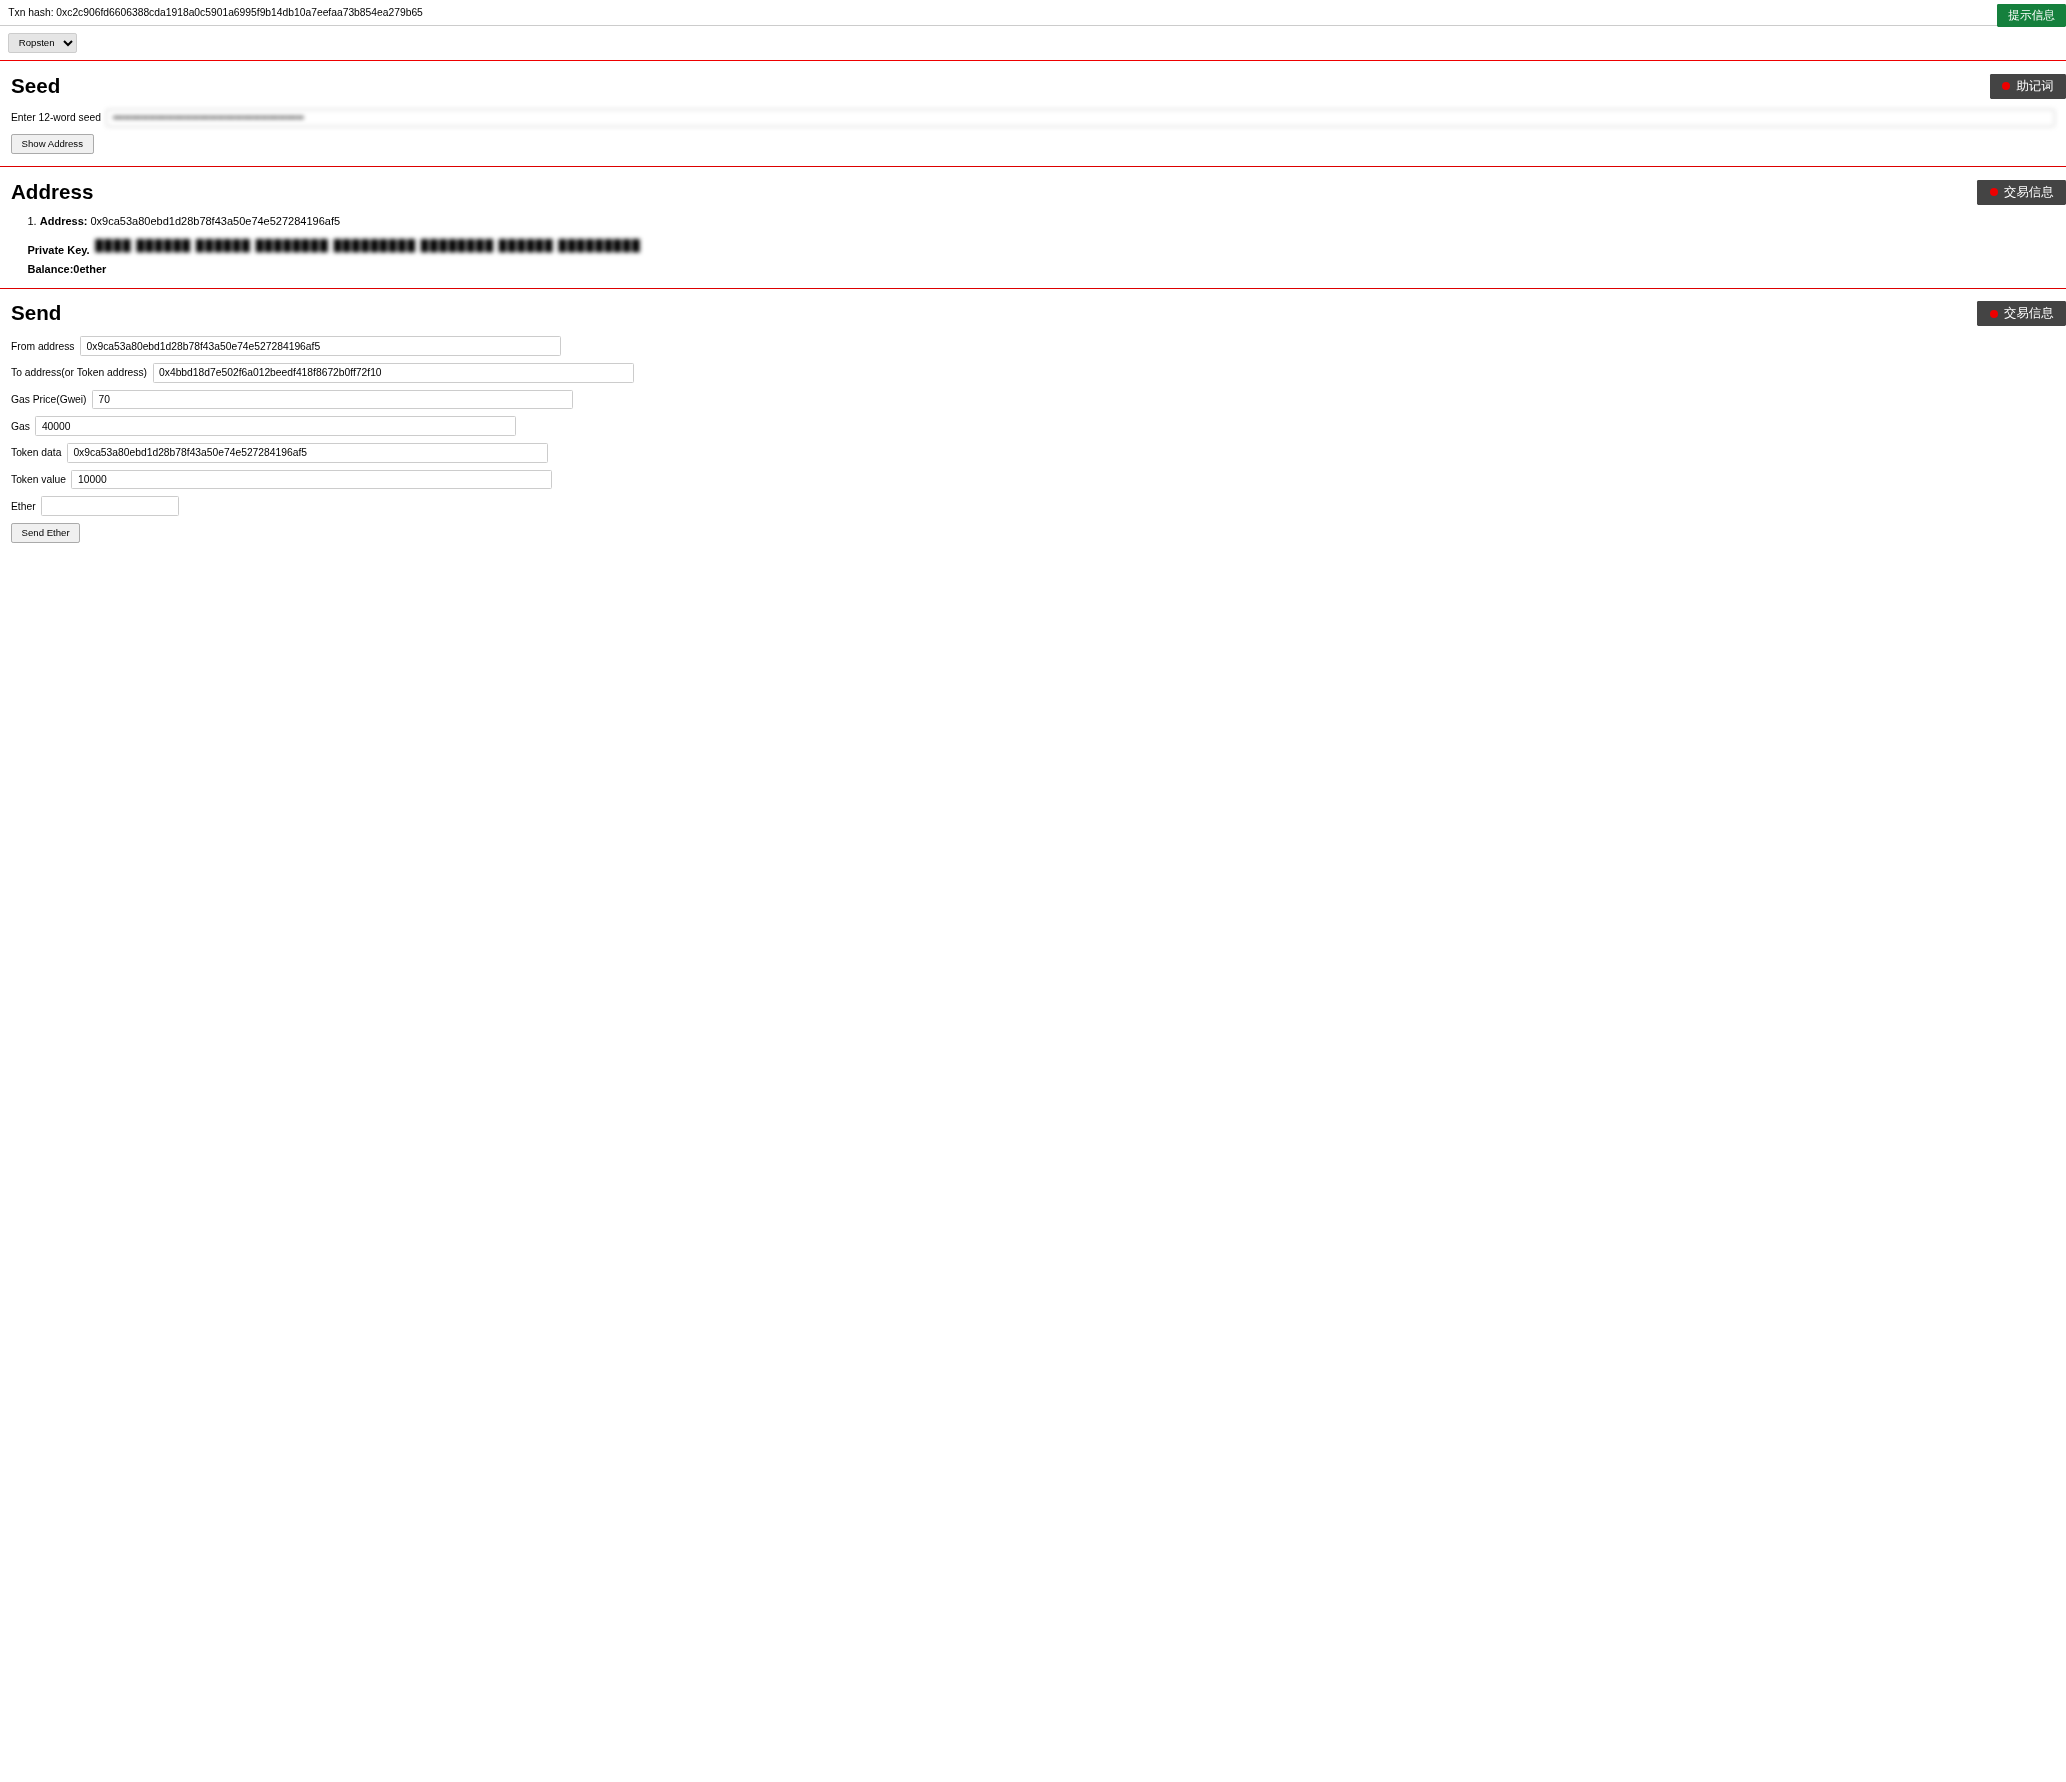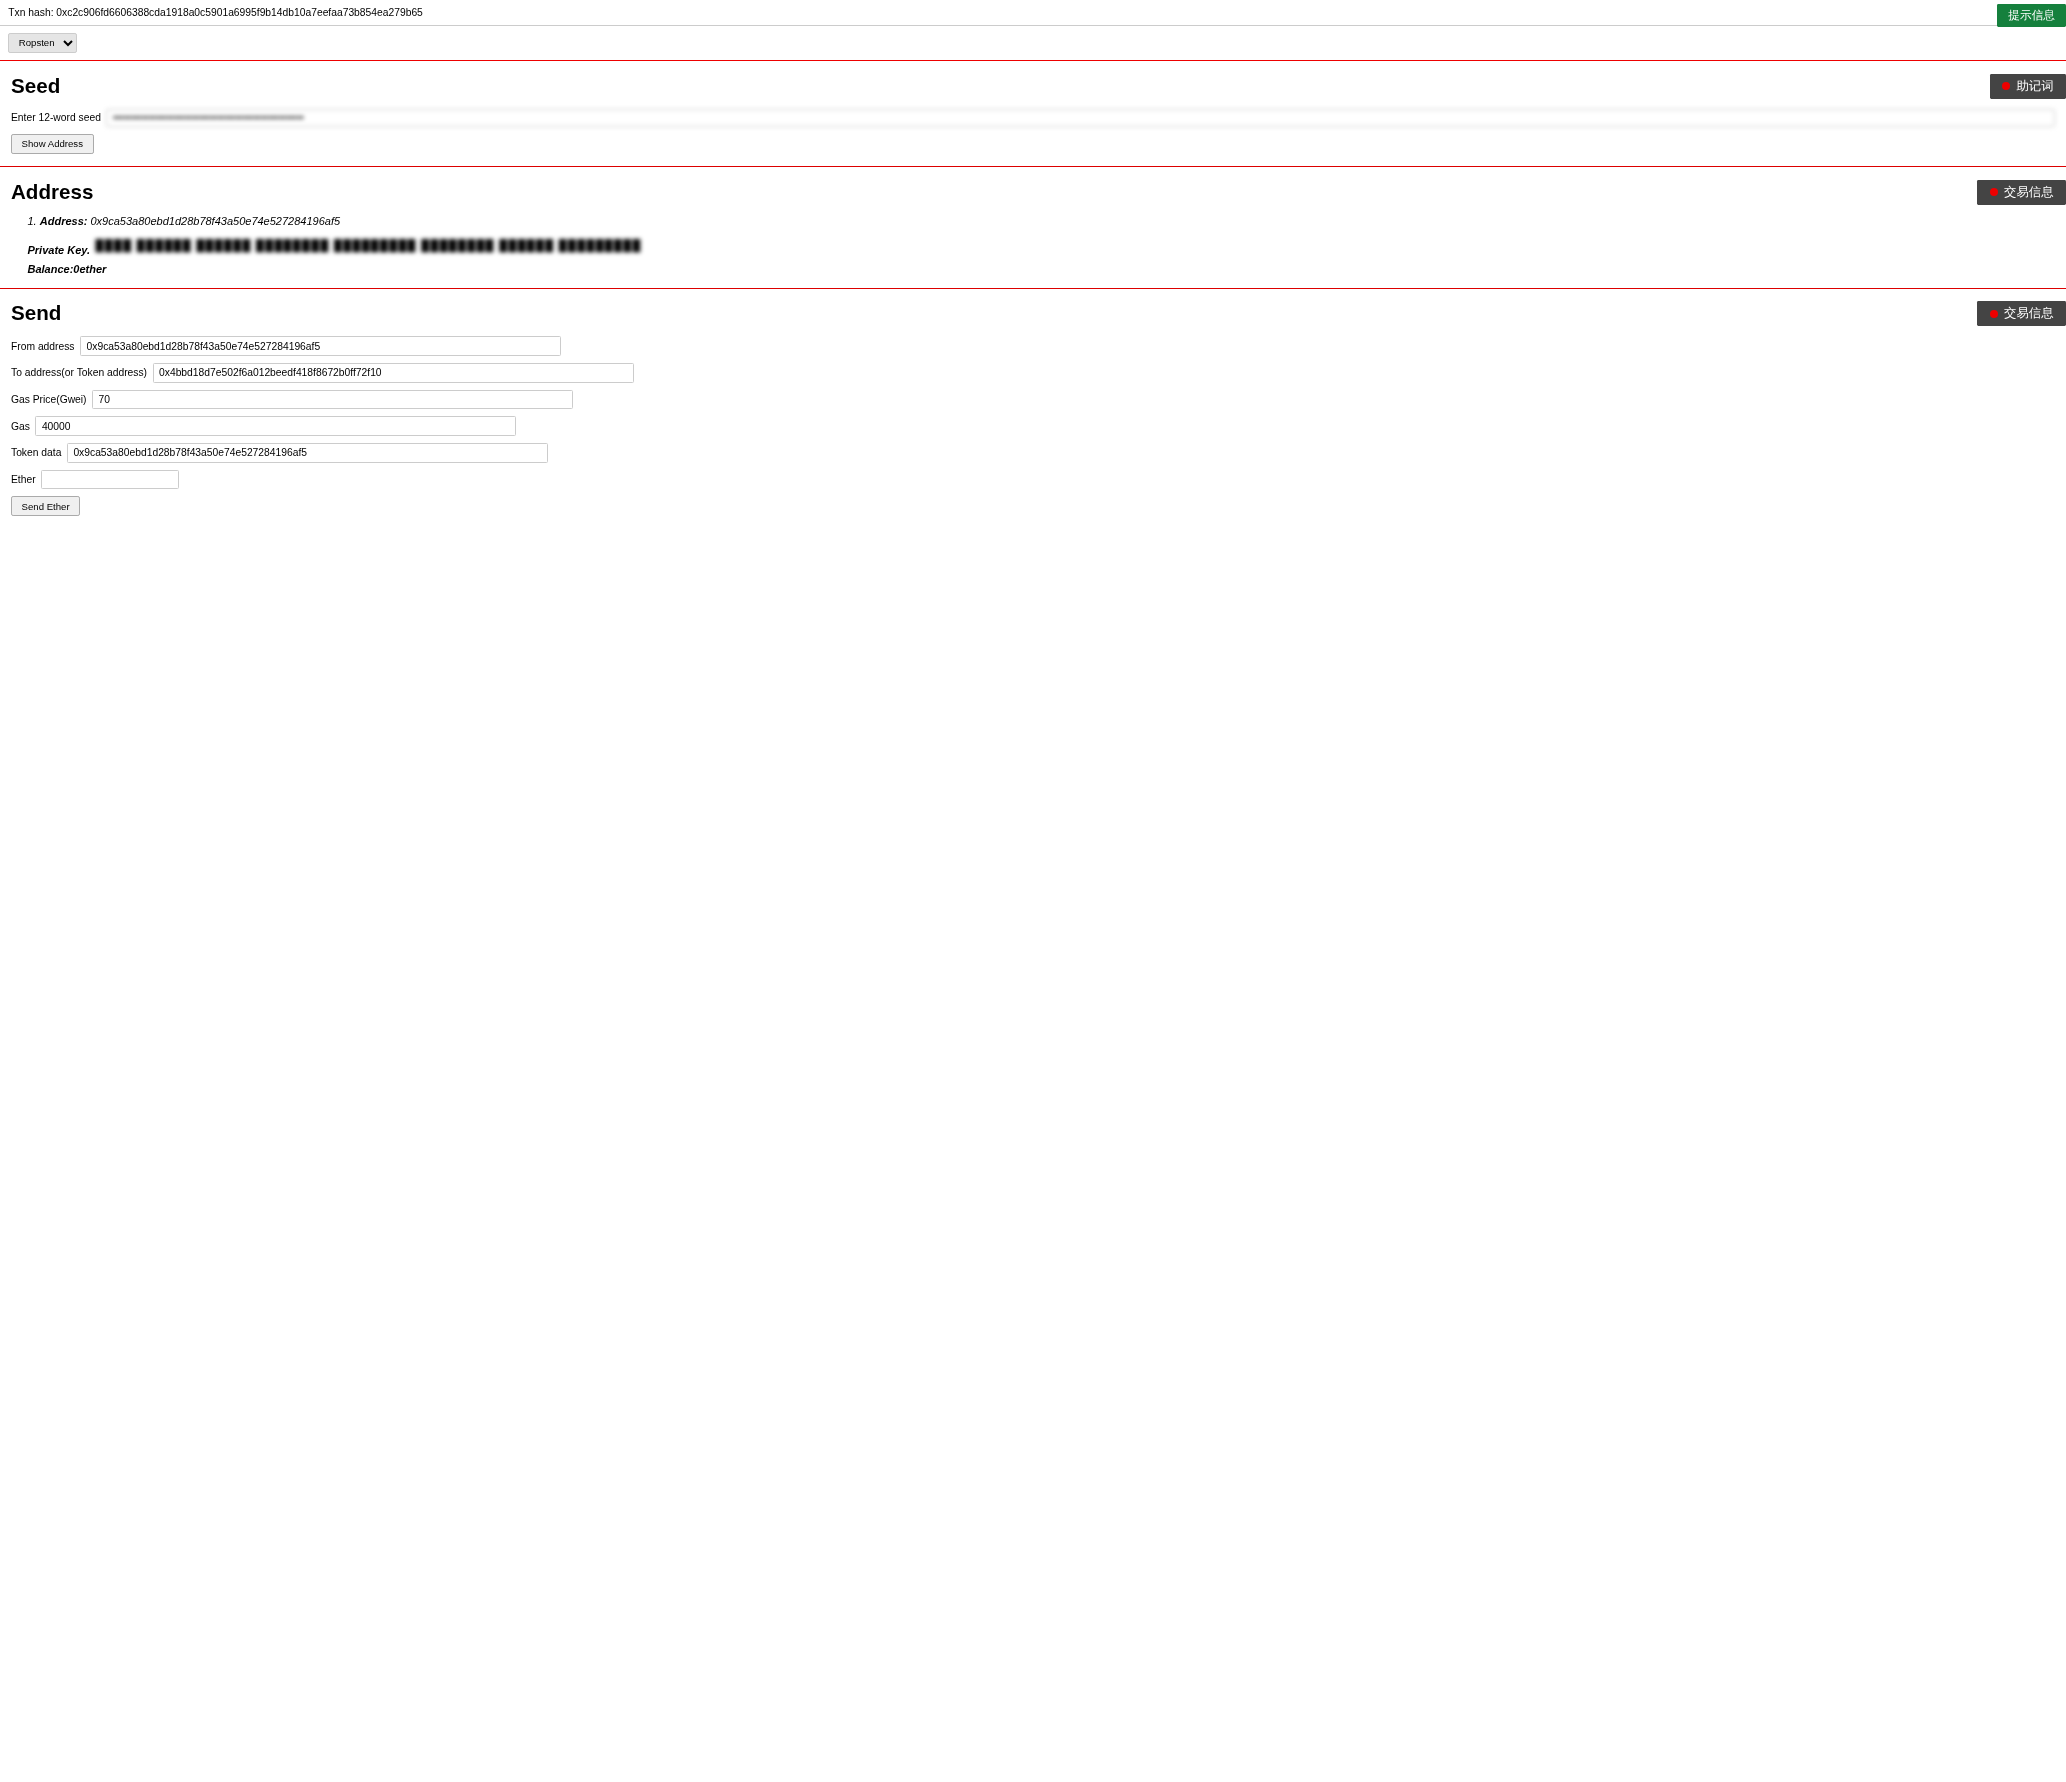--- a/index.html
+++ b/index.html
@@ -107,21 +107,20 @@
       padding: 3.4px 9.6px;
       border: 0.7px solid #aaa;
       background: #f0f0f0;
       border-radius: 2.1px;
       cursor: pointer;
     }
 
     .address-item {
       margin-left: 16.5px;
       margin-top: 5.5px;
-      font-style: italic;
     }
 
     .address-line {
       font-size: 11px;
       margin-bottom: 6.9px;
     }
 
     .address-line strong {
       font-weight: bold;
     }
@@ -265,20 +264,24 @@
   <div class="form-group">
     <span class="form-label">Gas</span>
     <input class="form-input" type="text" value="40000" style="">
   </div>
 
   <div class="form-group">
     <span class="form-label">Token data</span>
     <input class="form-input" type="text" value="0x9ca53a80ebd1d28b78f43a50e74e527284196af5" style="">
   </div>
 
+  <div class="form-group">
+    <span class="form-label">Token value</span>
+    <input class="form-input" type="text" value="10000" style="">
+  </div>
 
   <div class="form-group">
     <span class="form-label">Ether</span>
     <input class="form-input-short" type="text" value="" style="">
   </div>
 
   <button class="btn">Send Ether</button>
 </div>
 
 

